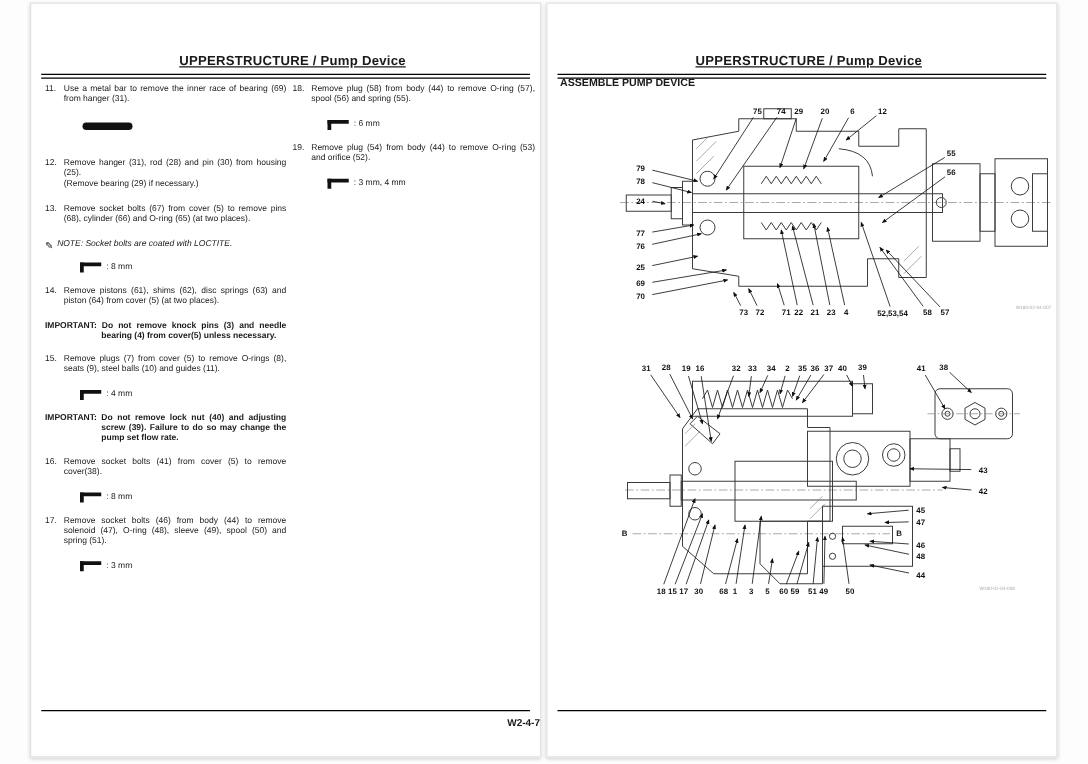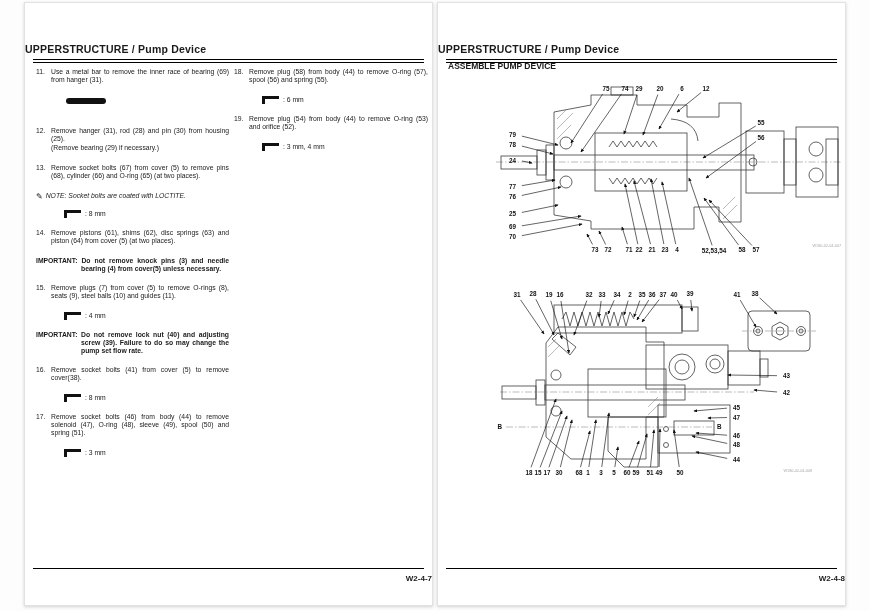--- a/index.html
+++ b/index.html
@@ -4,22 +4,22 @@
 <style>
   * { margin:0; padding:0; box-sizing:border-box; }
   html,body { width:870px; height:611px; background:#fdfdfd; overflow:hidden;
     font-family:"Liberation Sans", sans-serif; color:#1a1a1a; }
   .spread { position:relative; width:870px; height:611px; }
   .page { position:absolute; top:2px; width:409px; height:604px; background:#fff;
     border:1px solid #e2e2e2; box-shadow:0 1px 3px rgba(0,0,0,.18); }
   .page.left  { left:24px; }
   .page.right { left:437px; }
 
-  .hdr { position:absolute; top:40px; left:0; right:0; text-align:left;
-    font-size:10.5px; font-weight:bold; letter-spacing:.2px; }
+  .hdr { position:absolute; top:40px; left:11px; right:0; text-align:center;
+    font-size:10.5px; font-weight:bold; letter-spacing:.2px;text-decoration:underline; }
   .hdr-rule { position:absolute; top:56px; left:8px; right:8px; height:4px;
     border-top:1px solid #000; border-bottom:1px solid #000; }
   .ftr-rule { position:absolute; bottom:36px; left:8px; right:8px; border-top:1px solid #000; }
   .ftr { position:absolute; bottom:22px; left:0; right:0; text-align:right;
     font-size:8px; font-weight:bold; }
 
   .col { position:absolute; top:65px; font-size:6.8px; line-height:8px; }
   .col1 { left:11px;  width:193px; }
   .col2 { left:209px; width:194px; }
 
@@ -352,16 +352,15 @@
         <line x1="154.53123874170277" y1="180.02356415584387" x2="158" y2="143" class="coline" marker-end="url(#arrowhead)"></line>
         <text x="154" y="188" text-anchor="middle" class="co">51</text>
         <line x1="163.1304039724553" y1="180.0014172670565" x2="164" y2="142" class="coline" marker-end="url(#arrowhead)"></line>
         <text x="163" y="188" text-anchor="middle" class="co">49</text>
         <line x1="183.20701767945388" y1="180.05263259590419" x2="178" y2="143" class="coline" marker-end="url(#arrowhead)"></line>
         <text x="184" y="188" text-anchor="middle" class="co">50</text>
         <text x="316" y="185" text-anchor="end" class="figcode">W180-02-04-008</text>
       </svg>
 
     <div class="ftr-rule"></div>
-    <div class="ftr">W2-4-8</div>
   </div>
 
 </div>
 
 </body></html>

